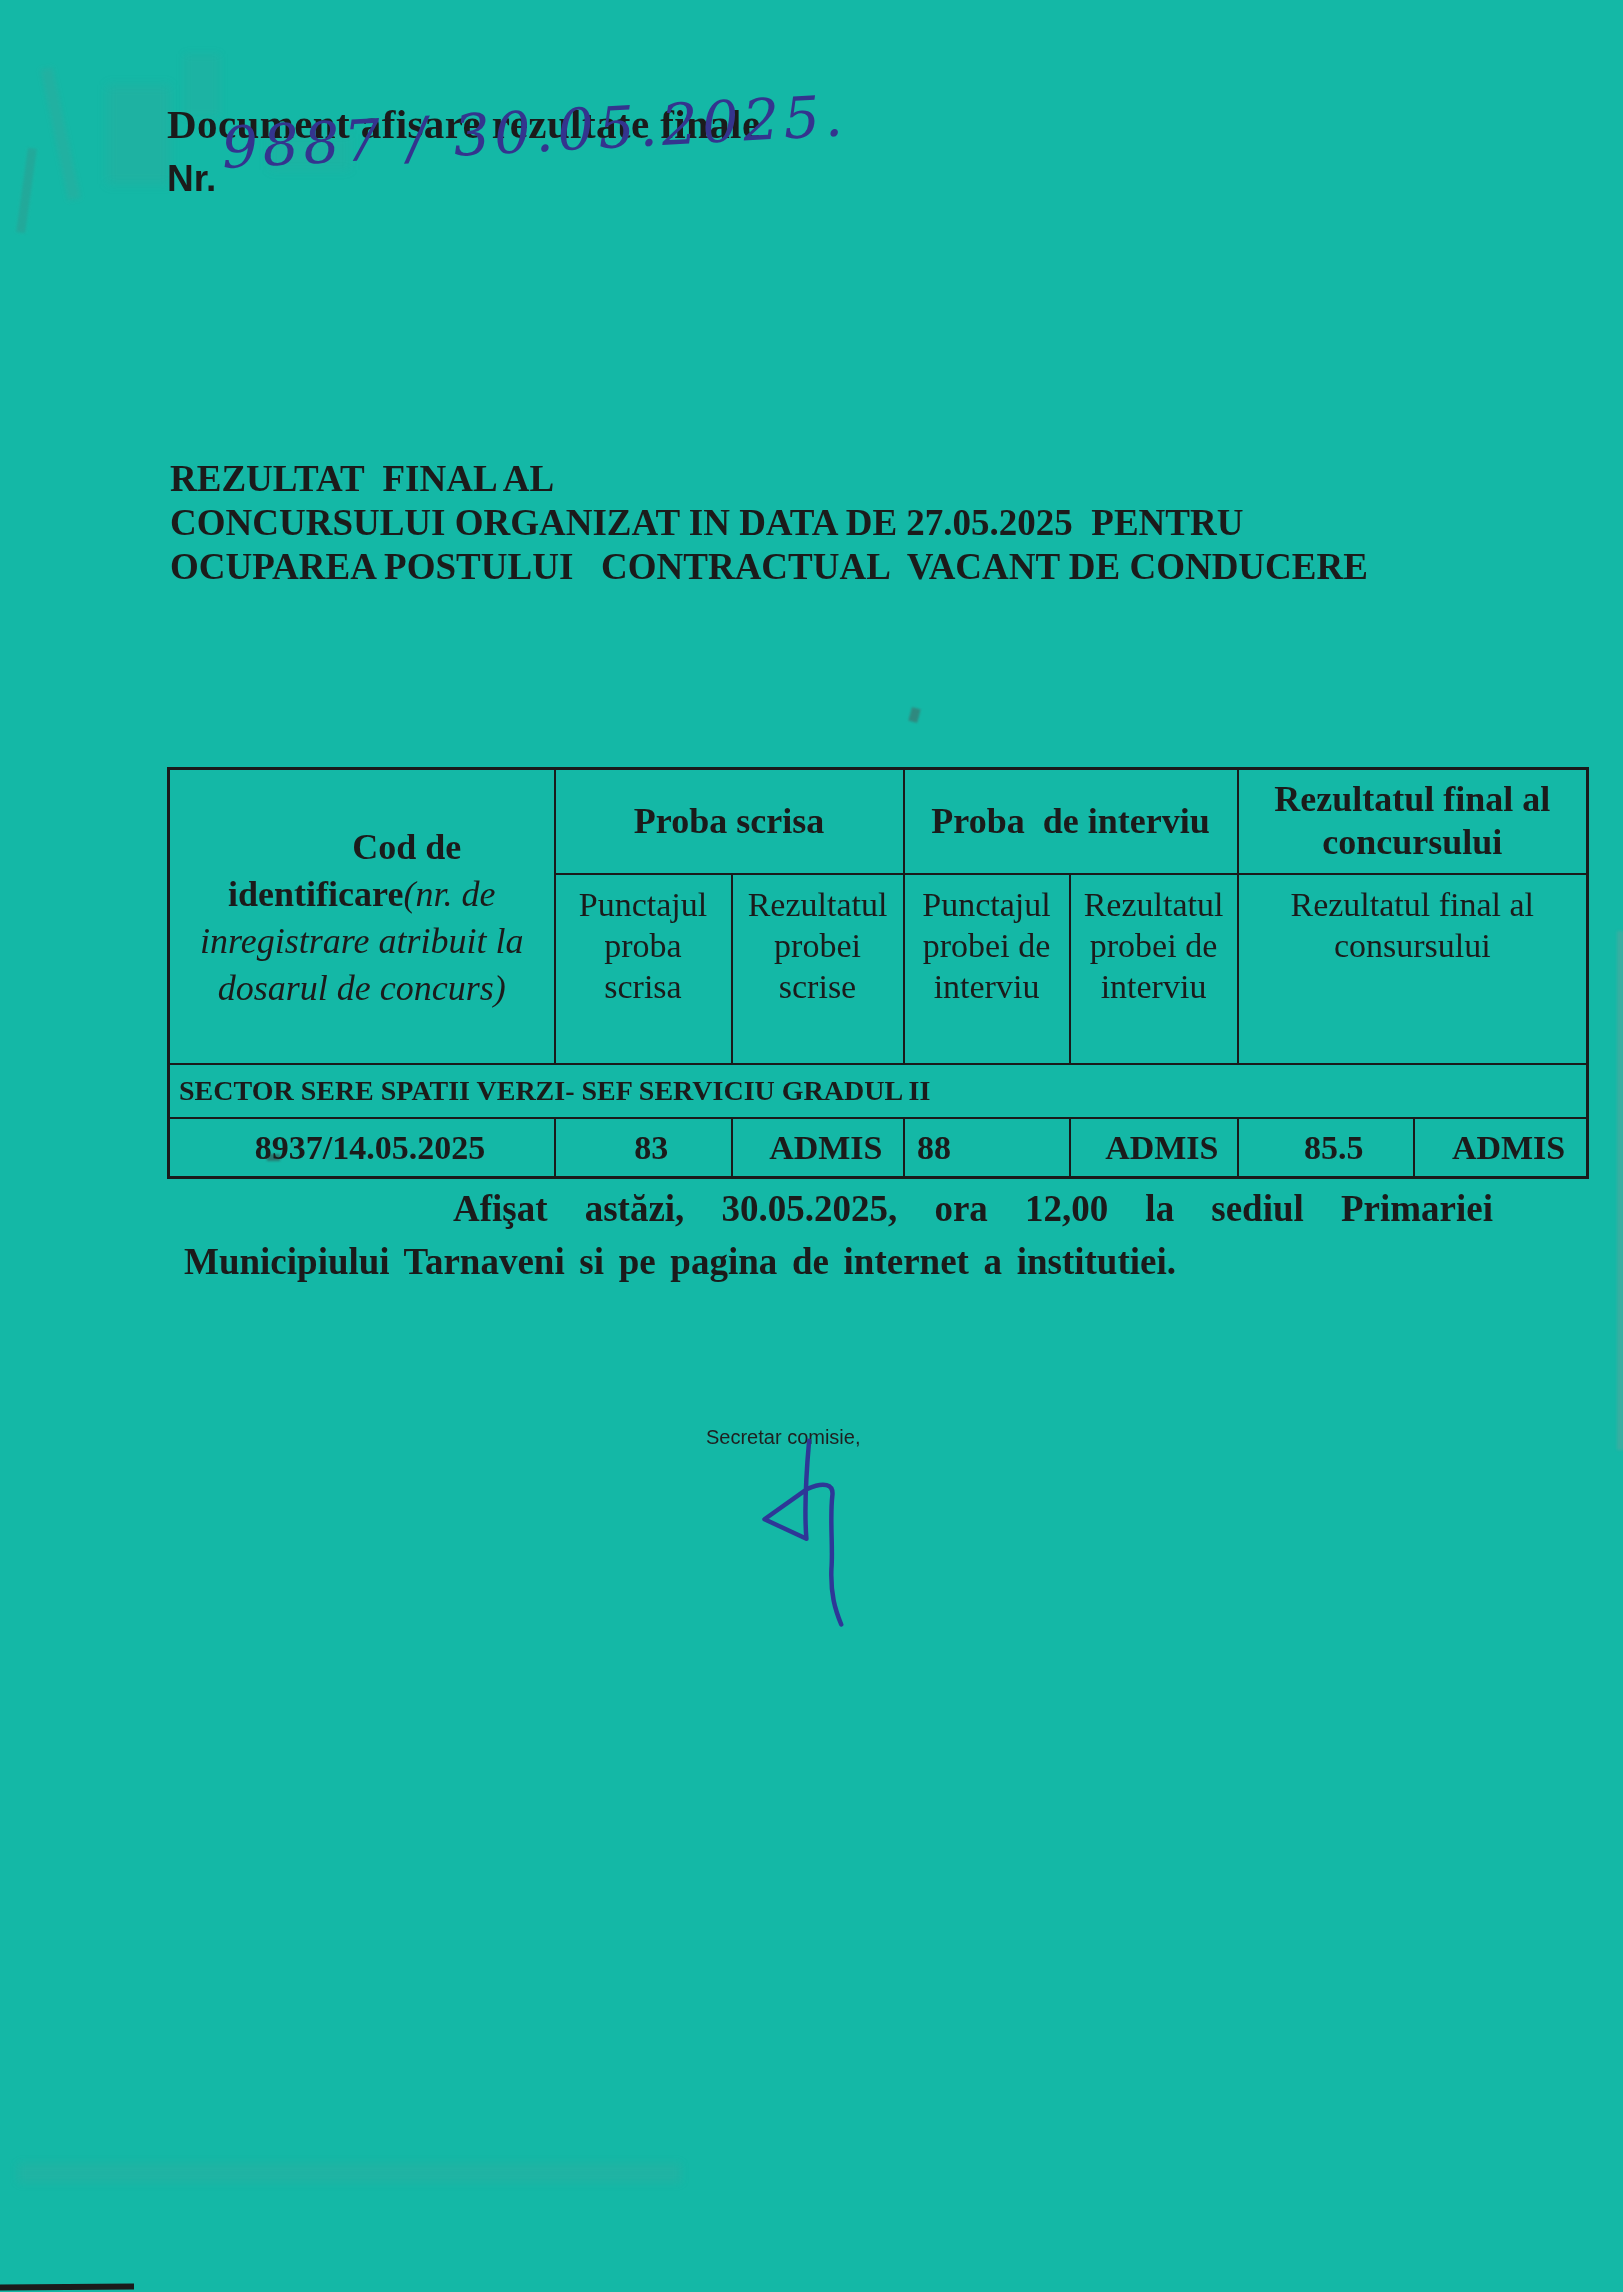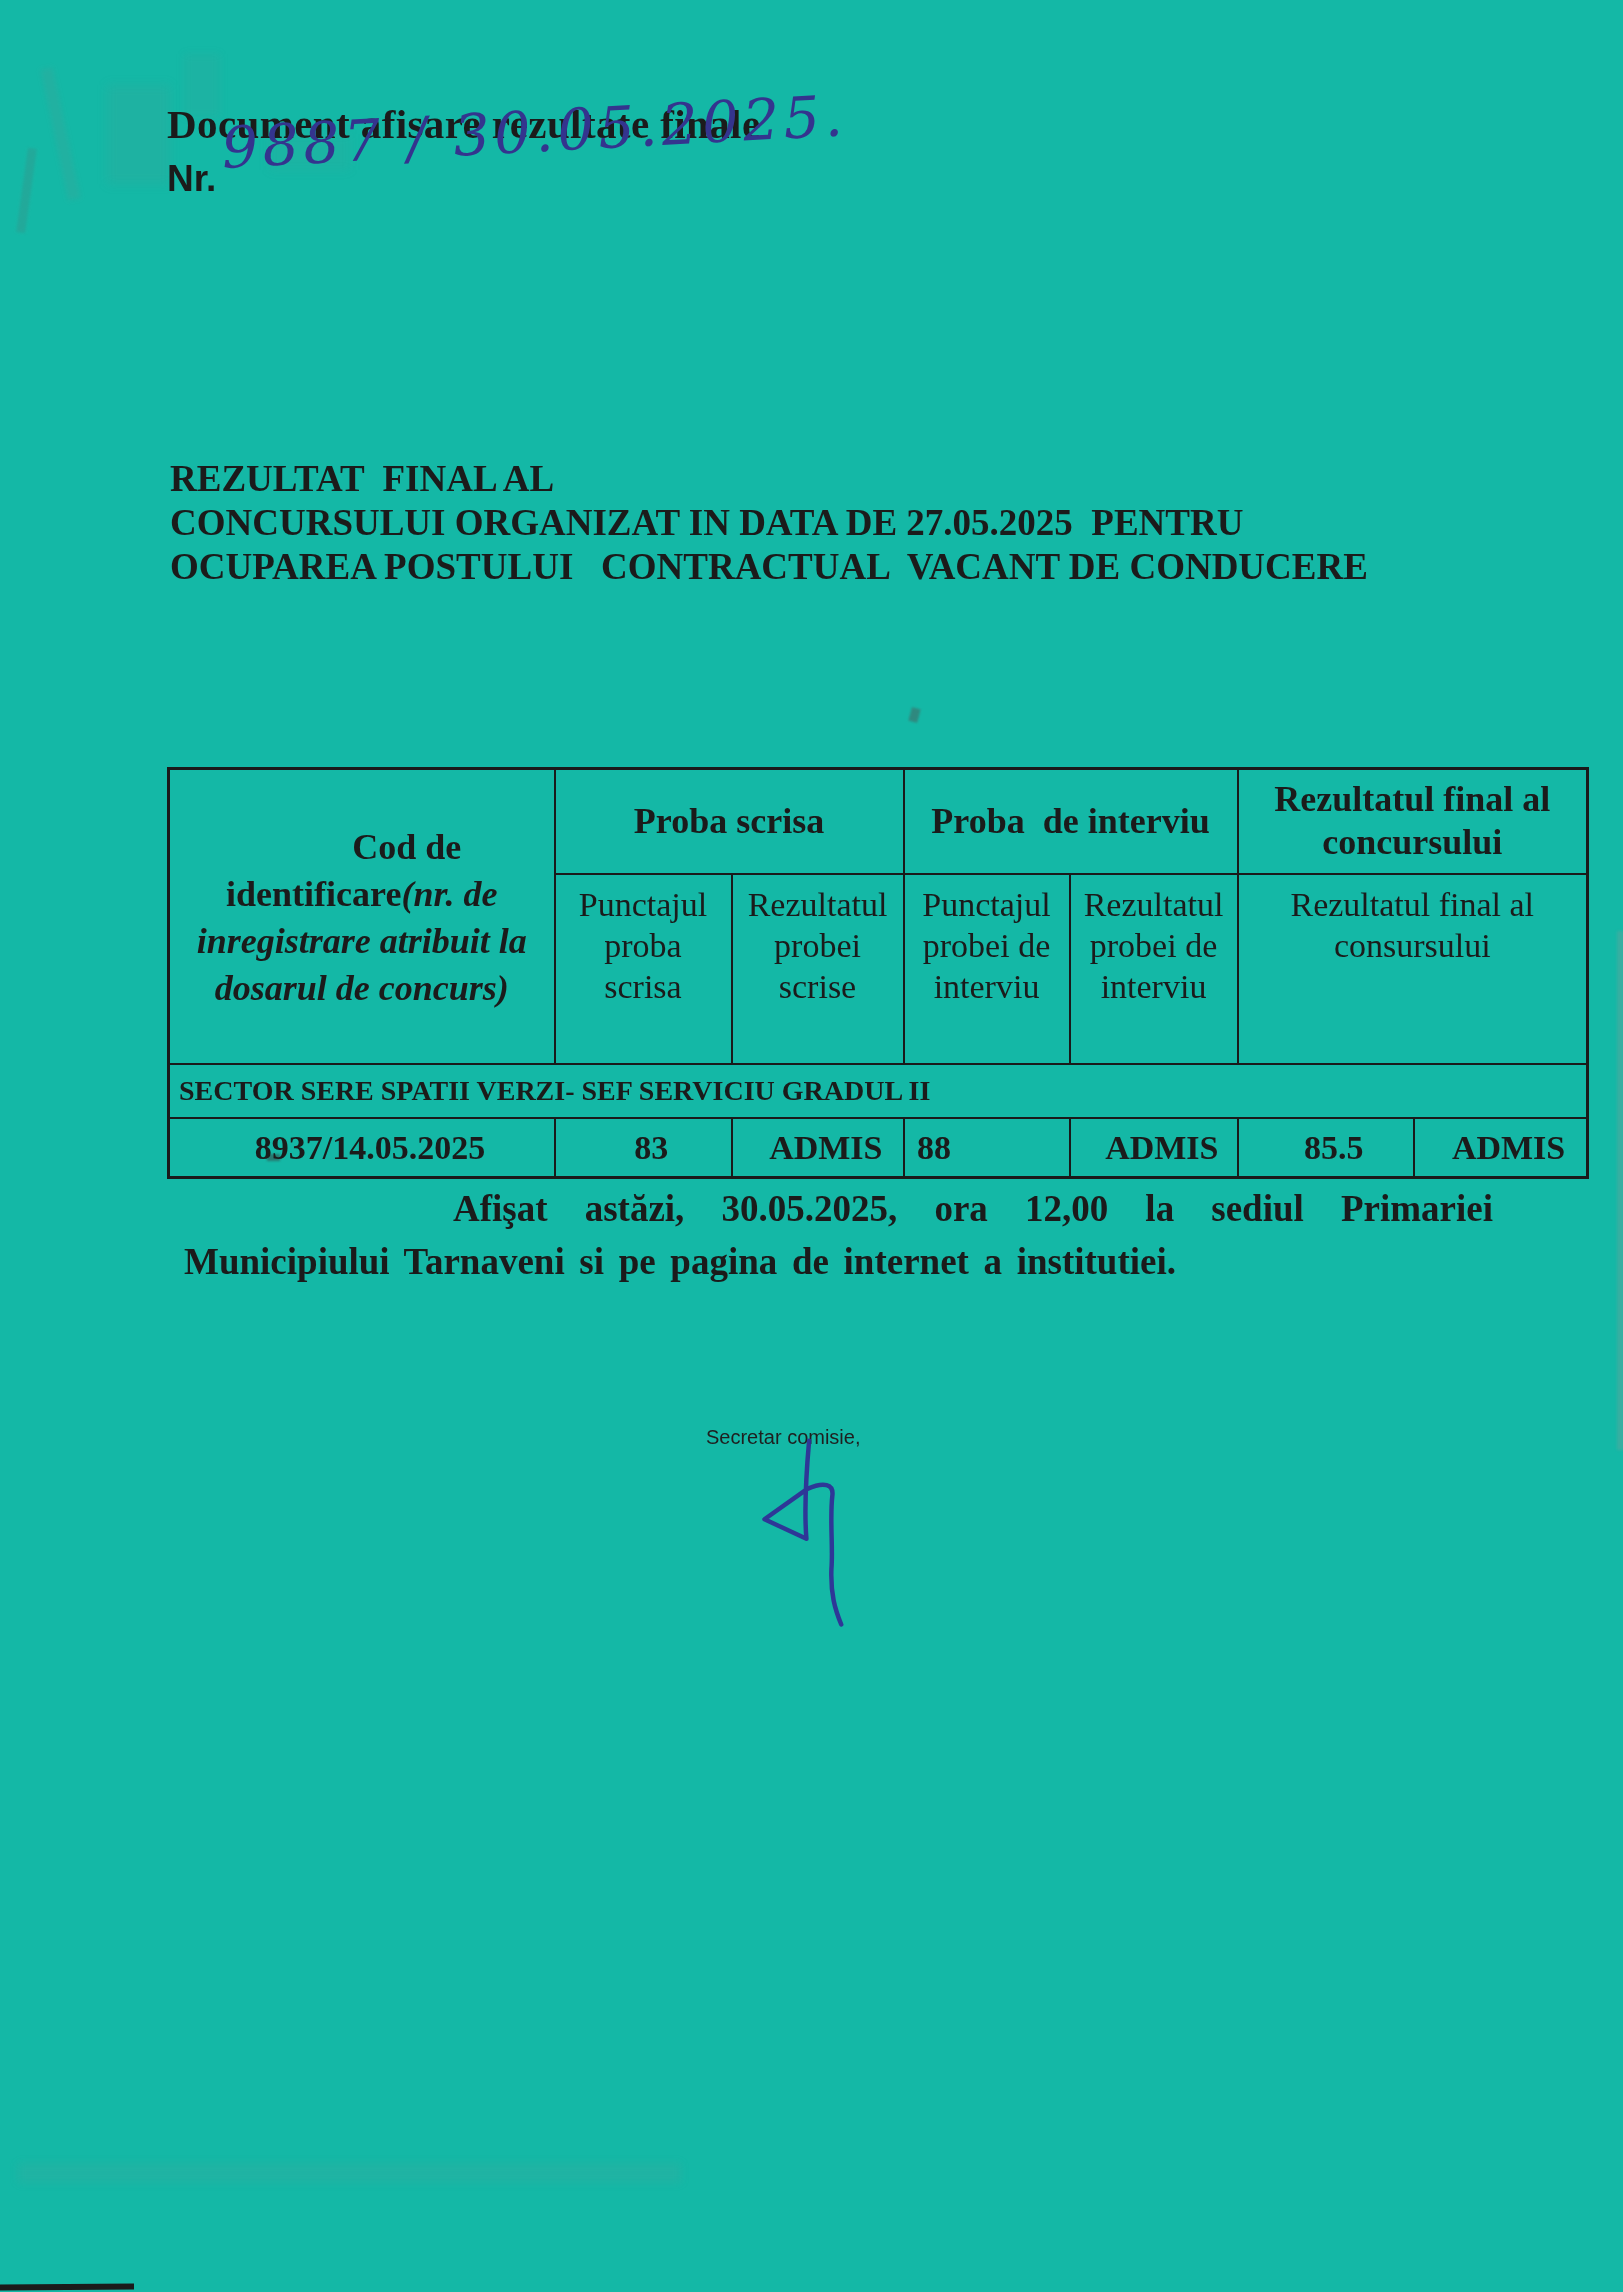--- a/index.html
+++ b/index.html
@@ -65,21 +65,21 @@
     white-space: pre-wrap;
     overflow: hidden;
   }
   .results-table { border: 3.6px solid #1a1a1a; }
   .cell-id {
     vertical-align: top !important;
     font-size: 36px; line-height: 47px;
     padding-top: 7.2px !important;
   }
   .cell-id .bold { font-weight: bold; }
-  .cell-id .bolditalic { font-weight: bold; font-style: italic; }
+  .cell-id .bolditalic { font-weight: normal; font-style: italic; }
   .group-header {
     height: 90px;
     font-weight: bold;
     font-size: 36px;
     line-height: 43px;
     vertical-align: middle !important;
   }
   .sub-header {
     height: 166px;
     vertical-align: top !important;

